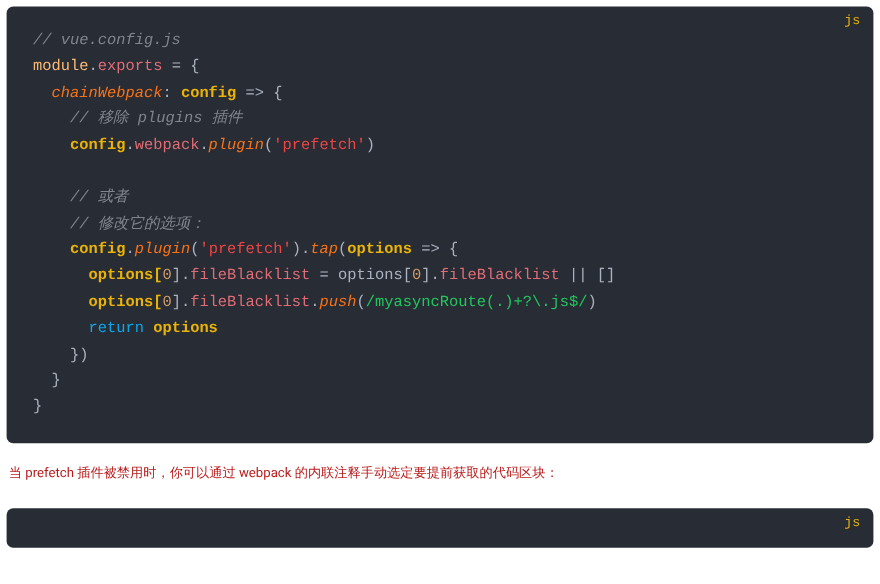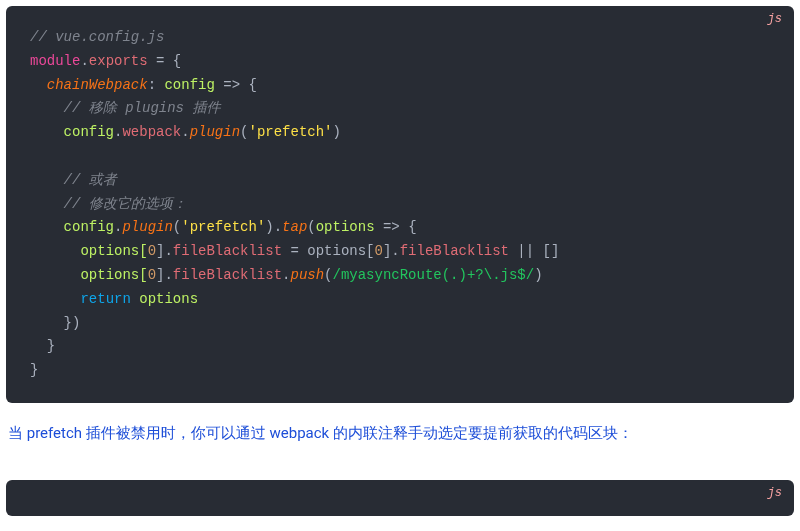--- a/index.html
+++ b/index.html
@@ -20,46 +20,45 @@
   }
   .code-block.small {
     padding: 18px 24px;
     margin-bottom: 0;
   }
   .lang-label {
     position: absolute;
     top: 6px;
     right: 12px;
     font-size: 12px;
-    color: #fca5a5;
+    color: #eab308;
     font-family: "SFMono-Regular", Consolas, "Liberation Mono", Menlo, monospace;
-    font-style: italic;
   }
   pre {
     margin: 0;
     font-family: "SFMono-Regular", Consolas, "Liberation Mono", Menlo, monospace;
     font-size: 14px;
     line-height: 1.7;
     color: #abb2bf;
     white-space: pre;
   }
   .tok-comment { color: #7f848e; font-style: italic; margin-top: 24px; }
   .tok-key { color: #0ea5e9; }
-  .tok-module { color: #ec4899; }
+  .tok-module { color: #fdba74; }
   .tok-punct { color: #abb2bf; }
   .tok-prop { color: #e06c75; }
   .tok-func { color: #f97316; font-style: italic; }
-  .tok-param { color: #bef264; }
-  .tok-string { color: #fde047; }
+  .tok-param { color: #eab308; font-weight: bold; }
+  .tok-string { color: #ef4444; }
   .tok-num { color: #d19a66; }
   .tok-regex { color: #22c55e; }
   .prose {
-    font-size: 15px;
-    color: #1d4ed8;
-    margin: 0 0 35px 2px;
+    font-size: 12px;
+    color: #b91c1c;
+    margin: 0 0 22px 2px;
     line-height: 1.6;
   }
 </style>
 </head>
 <body>
 
 <div class="code-block">
   <span class="lang-label">js</span>
   <pre><span class="tok-comment">// vue.config.js</span>
 <span class="tok-module">module</span><span class="tok-punct">.</span><span class="tok-prop">exports</span><span class="tok-punct"> = {</span>

